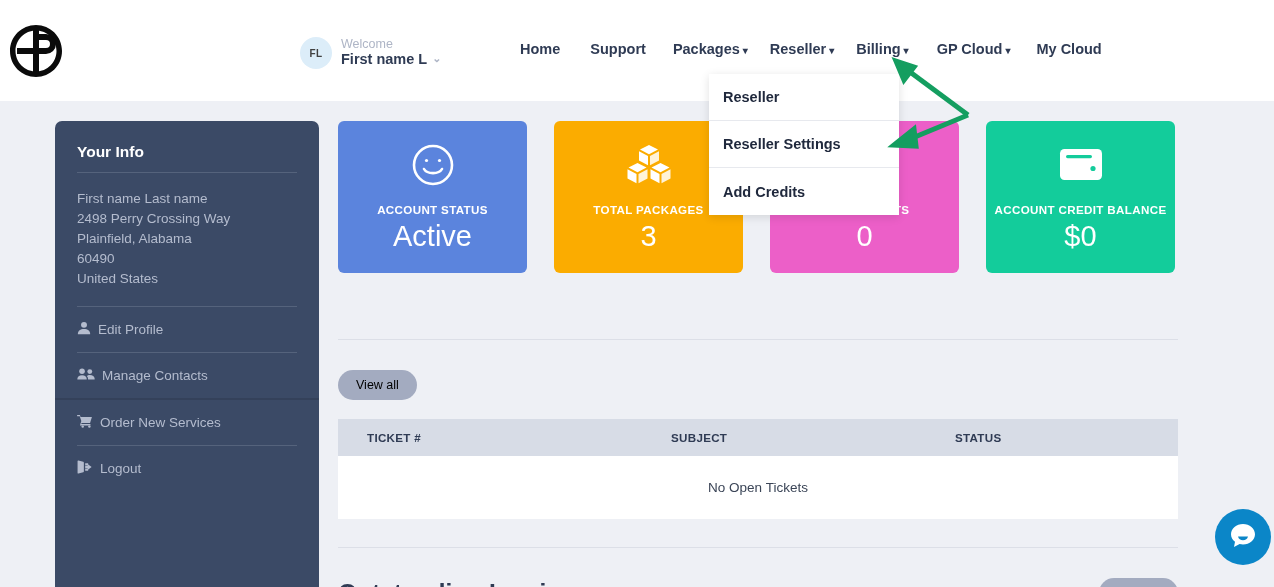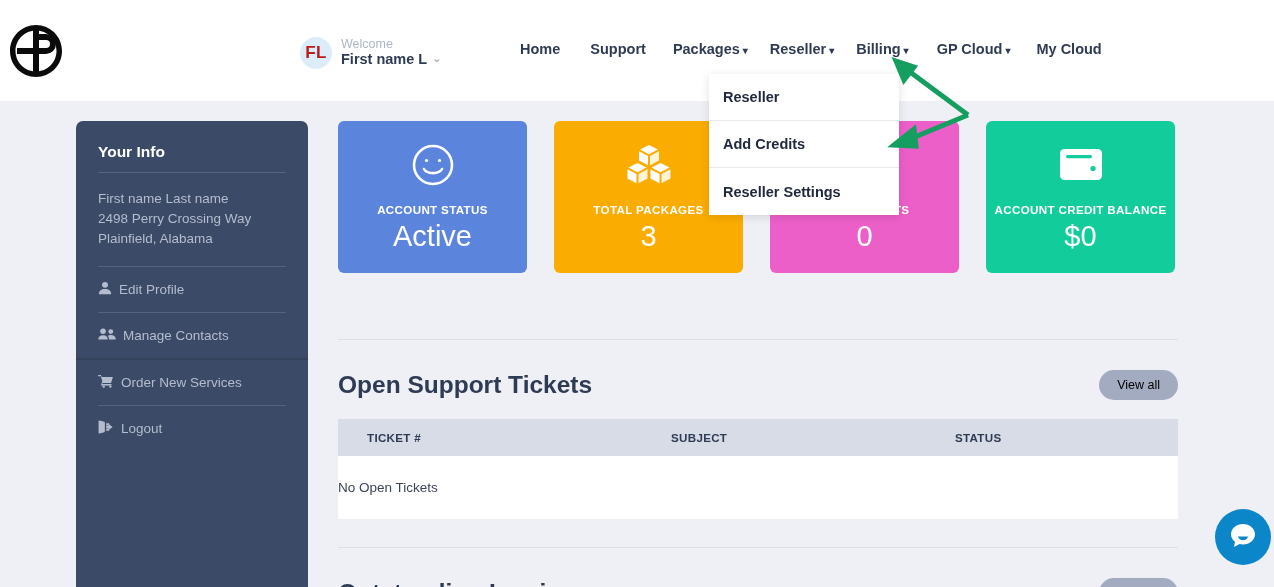--- a/index.html
+++ b/index.html
@@ -43,22 +43,22 @@
     display: flex;
     align-items: center;
     gap: 9px;
   }
 
   .avatar {
     width: 32px;
     height: 32px;
     border-radius: 50%;
     background: #dcedf9;
-    color: #b91c1c;
-    font-size: 17px;
+    color: #404040;
+    font-size: 10px;
     font-weight: bold;
     display: flex;
     align-items: center;
     justify-content: center;
     letter-spacing: .3px;
   }
 
   .welcome-wrap { line-height: 1.1; }
   .welcome-small {
     font-size: 12.5px;
@@ -125,23 +125,23 @@
     font-weight: bold;
     color: #20293d;
     border-bottom: 1px solid #e7e9ee;
     cursor: pointer;
   }
   .dd-item:last-child { border-bottom: none; }
 
   
   .sidebar {
     position: absolute;
-    left: 76px;
+    left: 55px;
     top: 121px;
-    width: 232px;
+    width: 264px;
     height: 466px;
     background: #3b4a66;
     border-radius: 7px 7px 0 0;
     padding: 0 22px;
     color: #b4bcce;
     z-index: 5;
   }
   .side-title {
     font-size: 15.5px;
     font-weight: bold;
@@ -251,20 +251,21 @@
     color: #2f3b54;
     font-size: 11.6px;
     font-weight: bold;
     letter-spacing: .3px;
     text-align: left;
     padding: 12px 0 12px 29px;
   }
   table.tickets thead th:nth-child(1) { width: 304px; }
   table.tickets thead th:nth-child(2) { width: 284px; }
   table.tickets tbody td {
+    text-align: center;
     font-size: 13.5px;
     color: #3b4557;
     padding: 24px 0;
     background: #ffffff;
   }
 
   .divider2 {
     border-top: 1px solid #dcdfe7;
     margin-top: 28px;
   }
@@ -352,20 +353,22 @@
 </div>
 
 <aside class="sidebar">
   <div class="side-title">Your Info</div>
   <div class="side-hr"></div>
 
   <div class="side-address">
     <div>First name Last name</div>
     <div>2498 Perry Crossing Way</div>
     <div>Plainfield, Alabama</div>
+    <div>60490</div>
+    <div>United States</div>
   </div>
 
   <div class="side-hr"></div>
 
   <div class="side-link">
     <span>
       <svg width="14" height="14" viewBox="0 0 16 16" fill="#b4bcce">
         <circle cx="8" cy="4.4" r="3.4"></circle>
         <path d="M8 9 C3.8 9 1 11.4 1 14.2 L1 15 L15 15 L15 14.2 C15 11.4 12.2 9 8 9 Z"></path>
       </svg>
@@ -470,21 +473,20 @@
       </div>
       <div class="card-label">ACCOUNT CREDIT BALANCE</div>
       <div class="card-value">$0</div>
     </div>
   </div>
 
   <div class="divider"></div>
 
   <section class="section">
     <div class="section-head">
-      <div class="section-title">Open Support Tickets</div>
       <button class="view-all">View all</button>
     </div>
 
     <table class="tickets">
       <thead>
         <tr>
           <th>TICKET #</th>
           <th>SUBJECT</th>
           <th>STATUS</th>
         </tr>
@@ -505,24 +507,24 @@
       <button class="view-all">View all</button>
     </div>
   </section>
 </main>
 
 <div class="dropdown">
   <div class="dd-item">
     <span>Reseller</span>
   </div>
   <div class="dd-item">
+    <span>Reseller Settings</span>
+  </div>
+  <div class="dd-item">
     <span>Add Credits</span>
-  </div>
-  <div class="dd-item">
-    <span>Reseller Settings</span>
   </div>
 </div>
 
 <div class="annot">
   <svg width="110" height="110" viewBox="0 0 110 110">
     <g stroke="#149e60" stroke-width="5" fill="#149e60" stroke-linejoin="miter">
       <line x1="88" y1="60" x2="26" y2="14"></line>
       <polygon points="16,6 34,12 24,25"></polygon>
       <line x1="88" y1="60" x2="30" y2="84"></line>
       <polygon points="14,90 34,74 36,91"></polygon>

